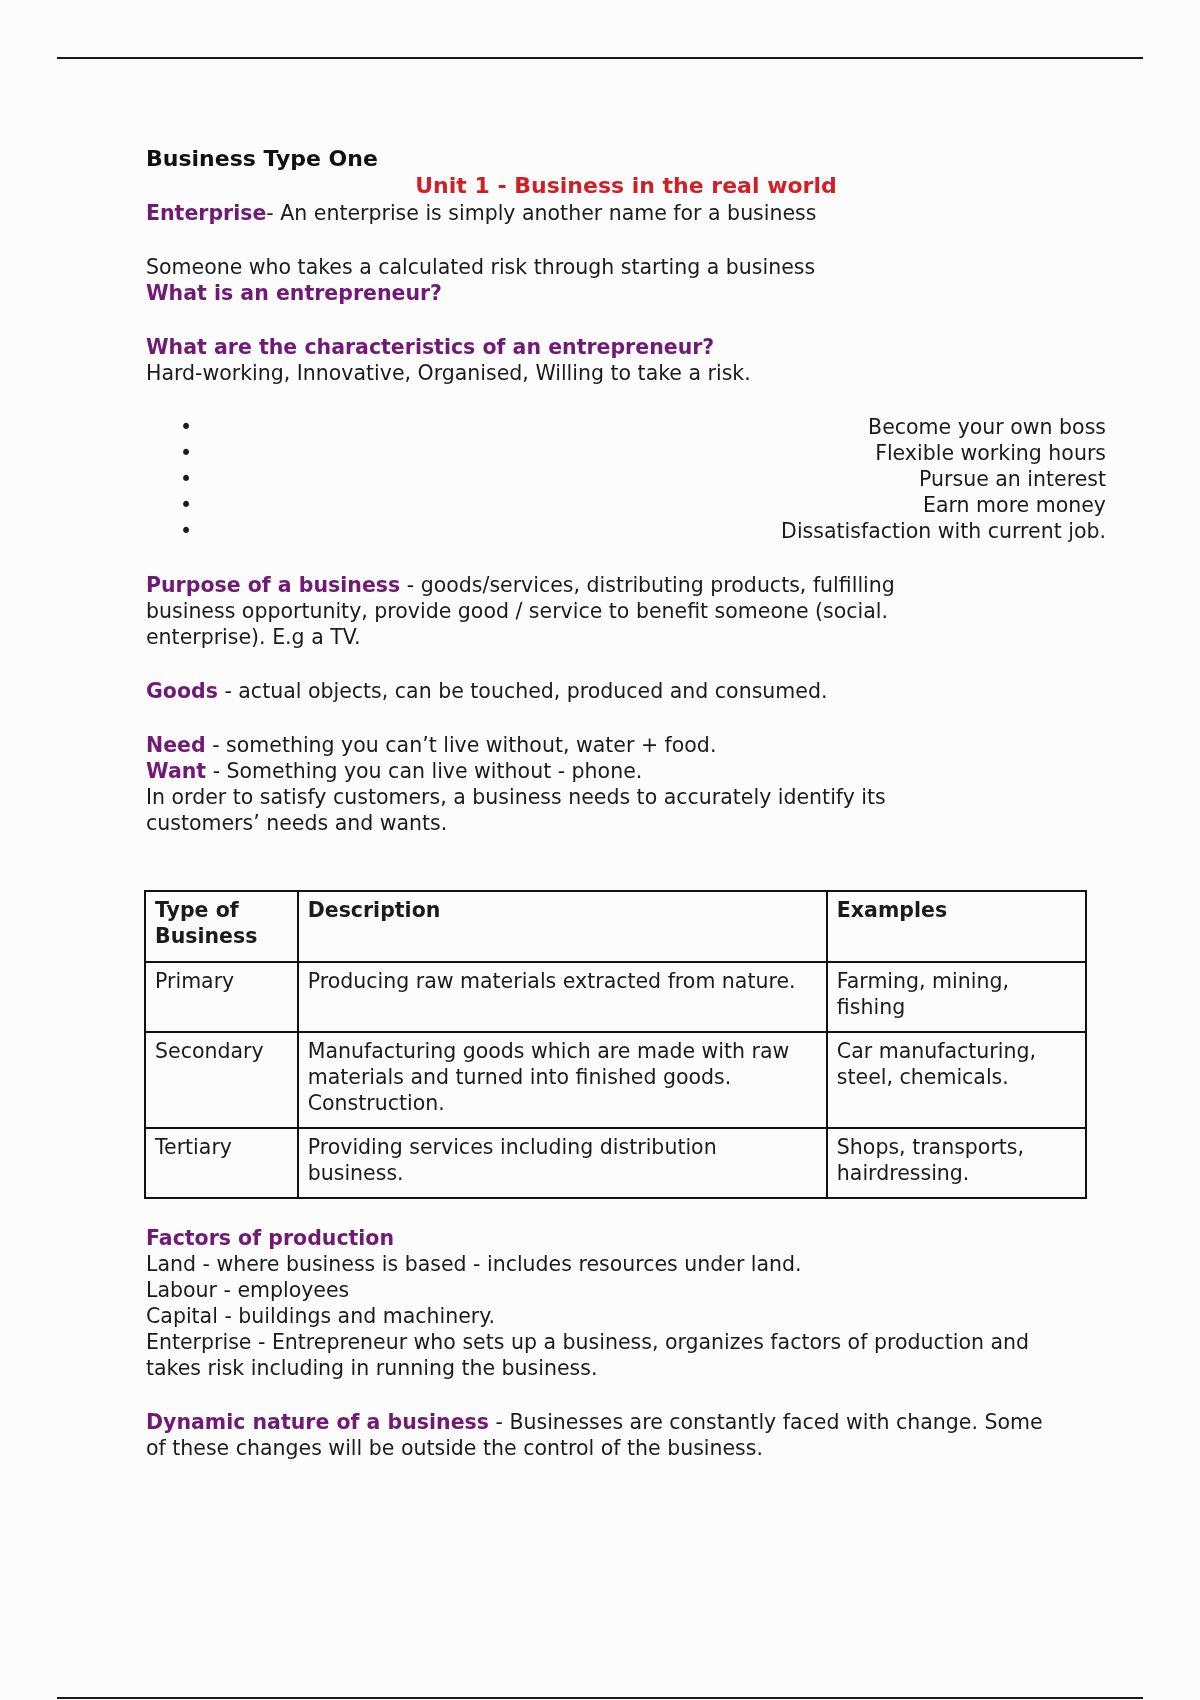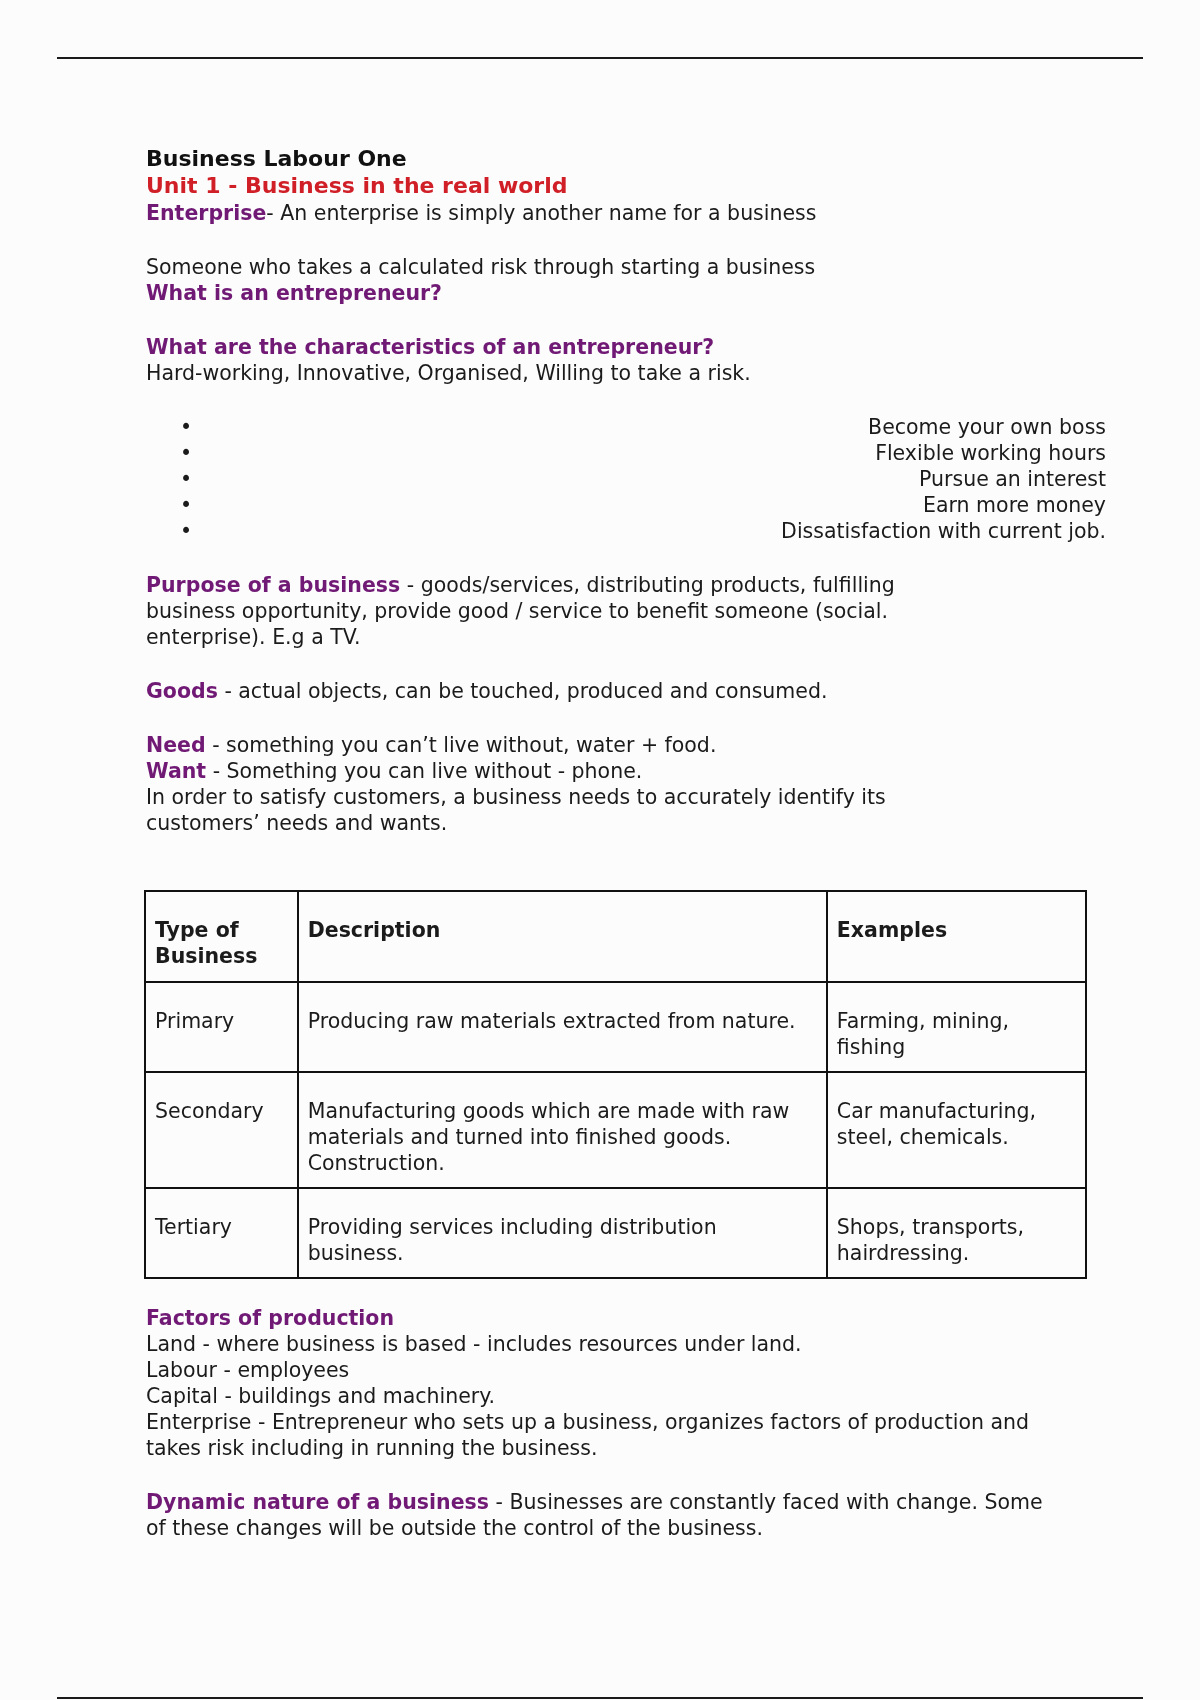--- a/index.html
+++ b/index.html
@@ -8,47 +8,47 @@
       font-family: "DejaVu Sans", sans-serif; color: #1b1b1b; overflow: hidden;
     }
     .rule { position: absolute; left: 57px; width: 1086px; height: 2px; background: #1a1a1a; }
     .rule.top { top: 57px; }
     .rule.bottom { top: 1697px; }
     .content {
       position: absolute; left: 146px; top: 146px; width: 960px;
       font-size: 20.5px; line-height: 26px;
     }
     .title { font-weight: bold; font-size: 22px; line-height: 26px; color: #111; }
-    .unit { font-weight: bold; font-size: 22px; line-height: 28px; color: #d01f26; }
+    .unit { font-weight: bold; font-size: 22px; line-height: 28px; color: #d01f26; text-align: center; }
     p { margin: 0; }
     .gap { height: 28px; }
     b { font-weight: bold; color: #701a75; }
     ul { margin: 0; padding: 0; list-style: none; }
     ul li { position: relative; padding-left: 72px; line-height: 26px; text-align: right; }
     ul li::before { content: "•"; position: absolute; left: 34px; top: 0; }
     table {
       border-collapse: collapse; margin-top: 54px; width: 943px; margin-left: -2px;
       font-size: 20.5px; line-height: 26px;
     }
-    td, th { border: 2px solid #111; vertical-align: top; text-align: left; padding: 25px 9px 11px 9px; }
+    td, th { border: 2px solid #111; vertical-align: top; text-align: left; padding: 5px 9px 11px 9px; }
     th { font-weight: bold; height: 53px; }
     .c1 { width: 133px; }
     .c2 { width: 513px; }
     .c3 { width: 240px; }
     .row-primary td { height: 52px; }
     .row-secondary td { height: 78px; }
     .row-tertiary td { height: 52px; }
   </style>
 </head>
 <body>
 
 <div class="rule top"></div>
 
 <div class="content">
-  <p class="title">Business Labour One</p>
+  <p class="title">Business Type One</p>
   <p class="unit">Unit 1 - Business in the real world</p>
   <p>
     <b>Enterprise</b><span>- An enterprise is simply another name for a business</span>
   </p>
 
   <div class="gap"></div>
   <p>Someone who takes a calculated risk through starting a business</p>
   <p><b>What is an entrepreneur?</b></p>
 
   <div class="gap"></div>

